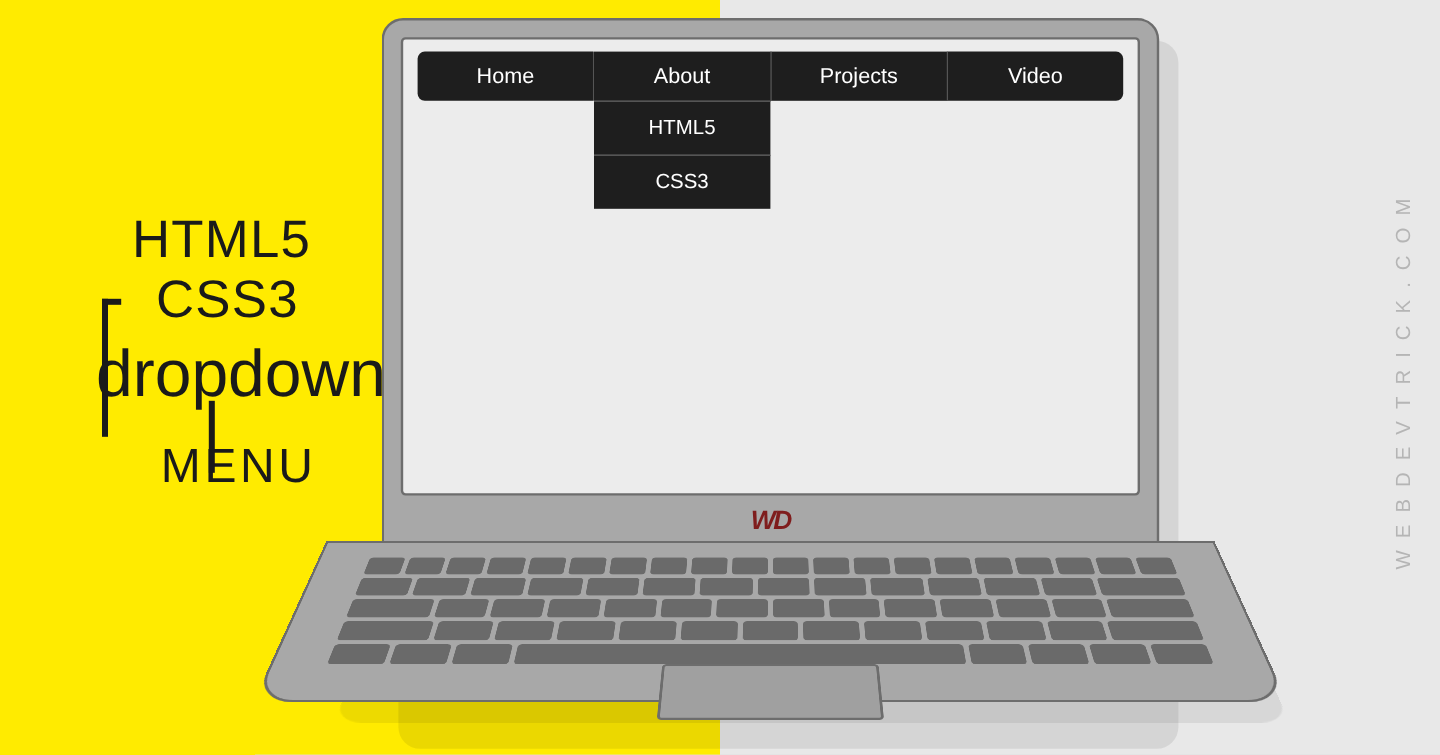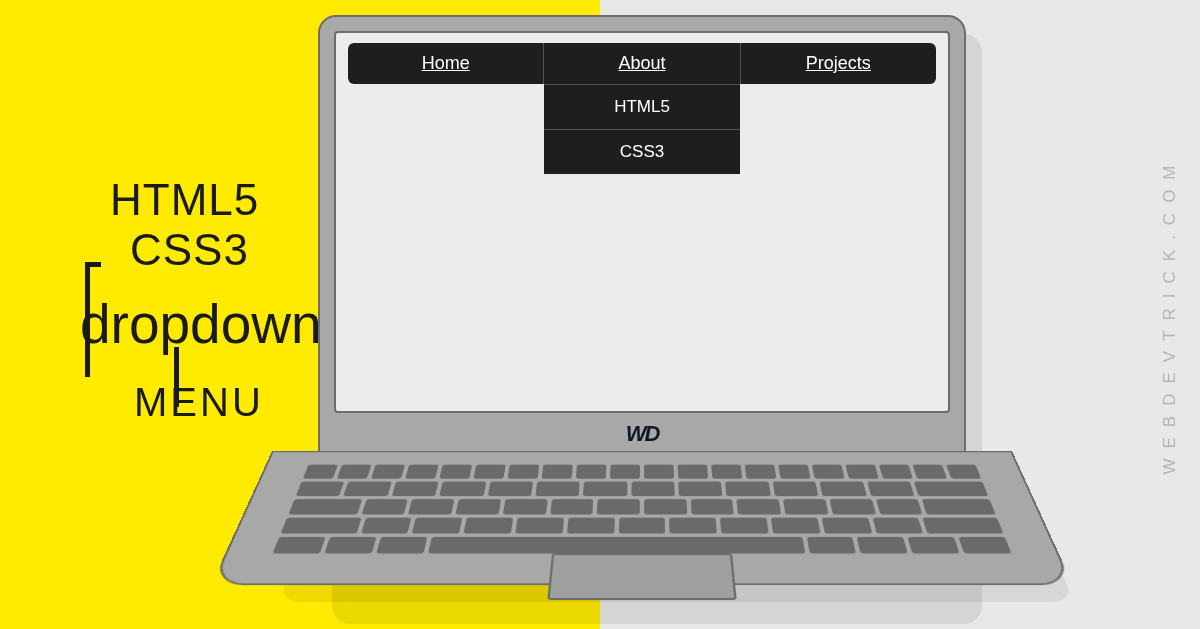--- a/index.html
+++ b/index.html
@@ -31,21 +31,21 @@
     }
     .title-line {
       font-weight: 400;
       letter-spacing: 1px;
     }
     .title-html { font-size: 44px; margin-left: 30px; }
     .title-css  { font-size: 44px; margin-left: 50px; }
     .title-dropdown-wrap {
       position: relative;
       height: 90px;
-      margin-top: 17px;
+      margin-top: 4px;
     }
     .title-dropdown {
       font-size: 55px;
       letter-spacing: 0;
       position: relative;
     }
     .hook {
       position: absolute;
       left: 5px; top: -30px;
       width: 16px; height: 115px;
@@ -101,21 +101,21 @@
       right: 14px; bottom: 40px;
       background: #ececec;
       border: 2px solid #6d6d6d;
       border-radius: 4px;
     }
     .logo {
       position: absolute;
       bottom: 6px;
       left: 50%;
       transform: translateX(-50%);
-      color: #0f172a;
+      color: #7f1d1d;
       font-style: italic;
       font-weight: 700;
       font-size: 22px;
       letter-spacing: -2px;
       text-align: center;
     }
     .base {
       width: 740px;
       height: 172px;
       margin-left: -46px;
@@ -154,21 +154,20 @@
     .nav-item {
       flex: 1;
       background: #1e1e1e;
       color: #fff;
       text-align: center;
       padding: 10px 20px;
       font-size: 18px;
       border-right: 1px solid #555;
       position: relative;
       cursor: pointer;
-      text-decoration: underline;
     }
     .nav-item:first-child { border-radius: 6px 0 0 6px; }
     .nav-item:last-child { border-radius: 0 6px 6px 0; border-right: none; }
     .dropdown {
       position: absolute;
       top: 100%; left: 0; width: 100%;
     }
     .dd-item {
       background: #1e1e1e;
       color: #fff;
@@ -224,20 +223,23 @@
               <span>HTML5</span>
             </div>
             <div class="dd-item">
               <span>CSS3</span>
             </div>
           </div>
         </div>
         <div class="nav-item">
           <span>Projects</span>
         </div>
+        <div class="nav-item">
+          <span>Video</span>
+        </div>
       </div>
     </div>
     <div class="logo">WD</div>
   </div>
   <div class="base">
     <div class="keyboard">
       <div class="krow">
         <div class="key"></div>
           <div class="key"></div>
           <div class="key"></div>

